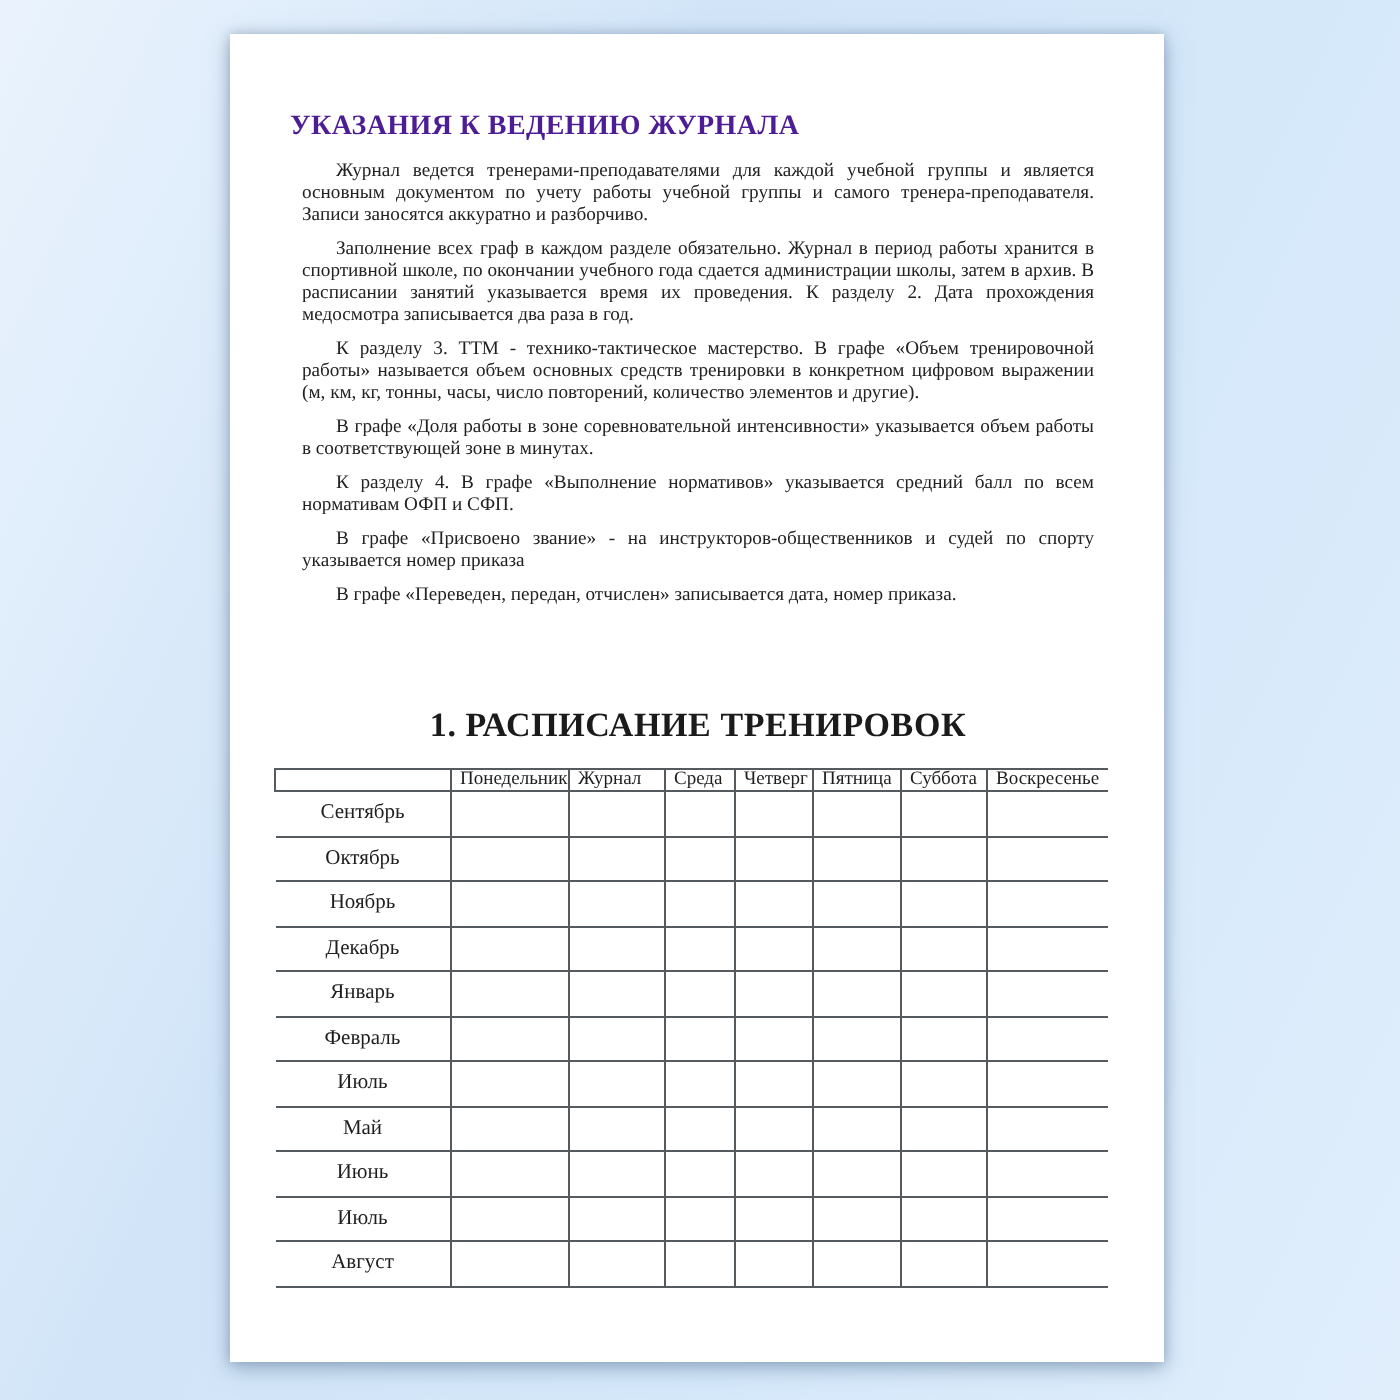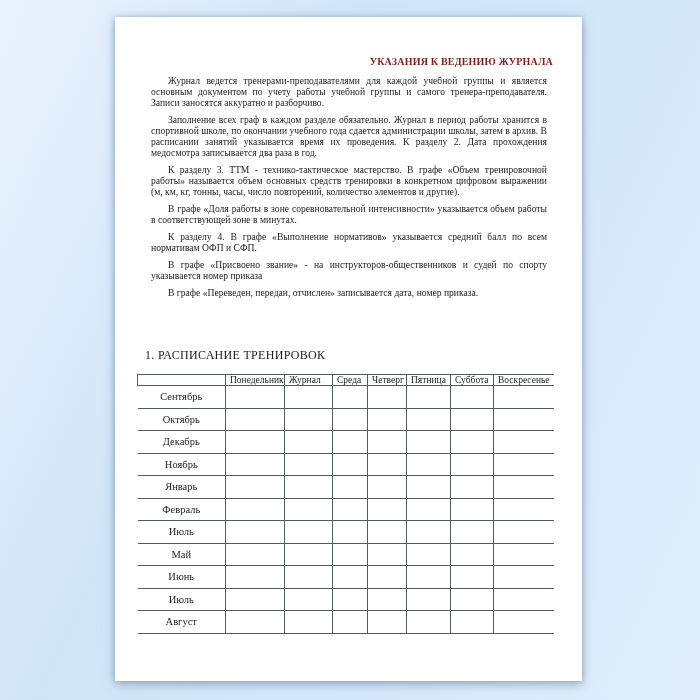--- a/index.html
+++ b/index.html
@@ -19,40 +19,40 @@
     width: 467px; height: 664px;
     background: #ffffff;
     box-shadow: 0 3px 10px rgba(96,125,156,0.55), 0 0 5px rgba(96,125,156,0.35);
     box-sizing: border-box;
   }
   .page-inner {
     padding: 39px 29px 0 30px;
   }
   .page-title {
     margin: 0 0 8px 0;
-    font-size: 10px;
+    font-size: 14px;
     font-weight: bold;
-    text-align: right;
+    text-align: left;
     letter-spacing: 0.2px;
-    color: #7f1d1d;
+    color: #4c1d95;
     white-space: nowrap;
   }
   .body-text p {
     margin: 6px;
     font-size: 9.6px;
     line-height: 11px;
     text-align: justify;
     text-indent: 17px;
     color: #222222;
   }
   .section-title {
     margin: 50px 0 0 0;
-    font-size: 12px;
-    font-weight: normal;
-    text-align: left;
+    font-size: 17px;
+    font-weight: bold;
+    text-align: center;
     letter-spacing: 0.3px;
     color: #1b1b1b;
   }
   table.schedule {
     border-collapse: collapse;
     table-layout: fixed;
     width: 416px;
     margin: 11px 12px 0 -8px;
   }
   .schedule th, .schedule td {
@@ -142,31 +142,31 @@
               <th class="month">Октябрь</th>
               <td></td>
               <td></td>
               <td></td>
               <td></td>
               <td></td>
               <td></td>
               <td></td>
             </tr>
             <tr>
+              <th class="month">Ноябрь</th>
+              <td></td>
+              <td></td>
+              <td></td>
+              <td></td>
+              <td></td>
+              <td></td>
+              <td></td>
+            </tr>
+            <tr>
               <th class="month">Декабрь</th>
-              <td></td>
-              <td></td>
-              <td></td>
-              <td></td>
-              <td></td>
-              <td></td>
-              <td></td>
-            </tr>
-            <tr>
-              <th class="month">Ноябрь</th>
               <td></td>
               <td></td>
               <td></td>
               <td></td>
               <td></td>
               <td></td>
               <td></td>
             </tr>
             <tr>
               <th class="month">Январь</th>

